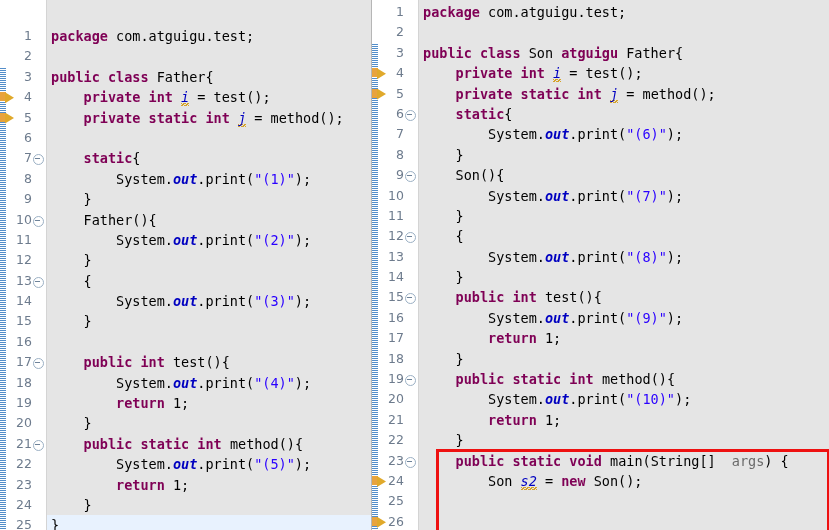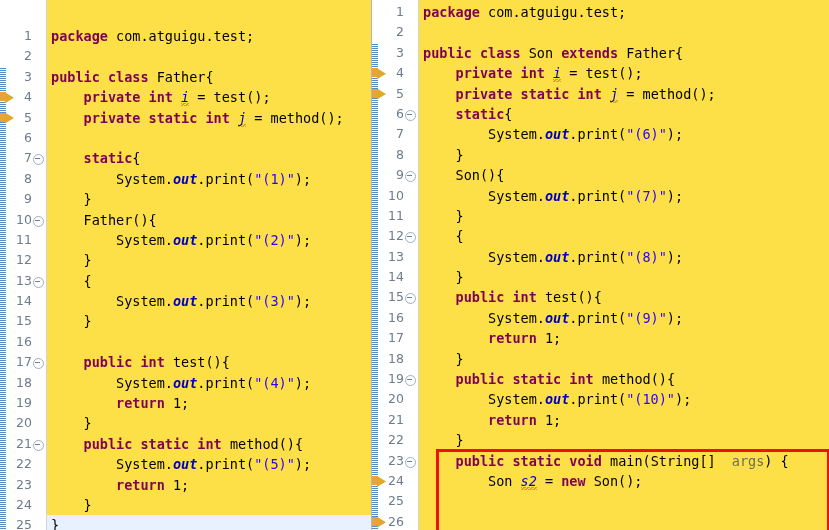--- a/index.html
+++ b/index.html
@@ -92,21 +92,21 @@
     left:-1px;
     width:9px;height:11px;
     background:#e0a92b;
     clip-path:polygon(0% 0%,100% 50%,0% 100%);
   }
 
   
   .code{
     position:absolute;top:0;bottom:0;right:0;
     overflow:hidden;
-    background:#fde047;
+    background:#e5e5e5;
   }
   .editor.left .code{left:47px;}
   .editor.right .code{left:47px;}
 
   .cline{
     height:20.4px;
     line-height:20.4px;
     font-family:"DejaVu Sans Mono","Liberation Mono",monospace;
     font-size:13.5px;
     color:#000000;
@@ -241,21 +241,21 @@
         <div class="gline"><span class="num">21</span><span class="fold hidden"></span></div>
         <div class="gline"><span class="num">22</span><span class="fold hidden"></span></div>
         <div class="gline"><span class="num">23</span><span class="fold"></span></div>
         <div class="gline"><div class="warn-marker" style="top: 5px;"></div><span class="num">24</span><span class="fold hidden"></span></div>
         <div class="gline"><span class="num">25</span><span class="fold hidden"></span></div>
         <div class="gline"><div class="warn-marker" style="top: 5px;"></div><span class="num">26</span><span class="fold hidden"></span></div>
       </div>
     <div class="code" id="right-code" style="padding-top: 2px;">
         <div class="cline"><span class="kw">package</span> com.atguigu.test;</div>
         <div class="cline">&nbsp;</div>
-        <div class="cline"><span class="kw">public</span> <span class="kw">class</span> Son <span class="kw">extends</span> Father{</div>
+        <div class="cline"><span class="kw">public</span> <span class="kw">class</span> Son <span class="kw">atguigu</span> Father{</div>
         <div class="cline">    <span class="kw">private</span> <span class="kw">int</span> <span class="fldu sq">i</span> = test();</div>
         <div class="cline">    <span class="kw">private</span> <span class="kw">static</span> <span class="kw">int</span> <span class="fldu sq">j</span> = <span class="itl">method</span>();</div>
         <div class="cline">    <span class="kw">static</span>{</div>
         <div class="cline">        System.<span class="fld">out</span>.print(<span class="str">"(6)"</span>);</div>
         <div class="cline">    }</div>
         <div class="cline">    Son(){</div>
         <div class="cline">        System.<span class="fld">out</span>.print(<span class="str">"(7)"</span>);</div>
         <div class="cline">    }</div>
         <div class="cline">    {</div>
         <div class="cline">        System.<span class="fld">out</span>.print(<span class="str">"(8)"</span>);</div>

